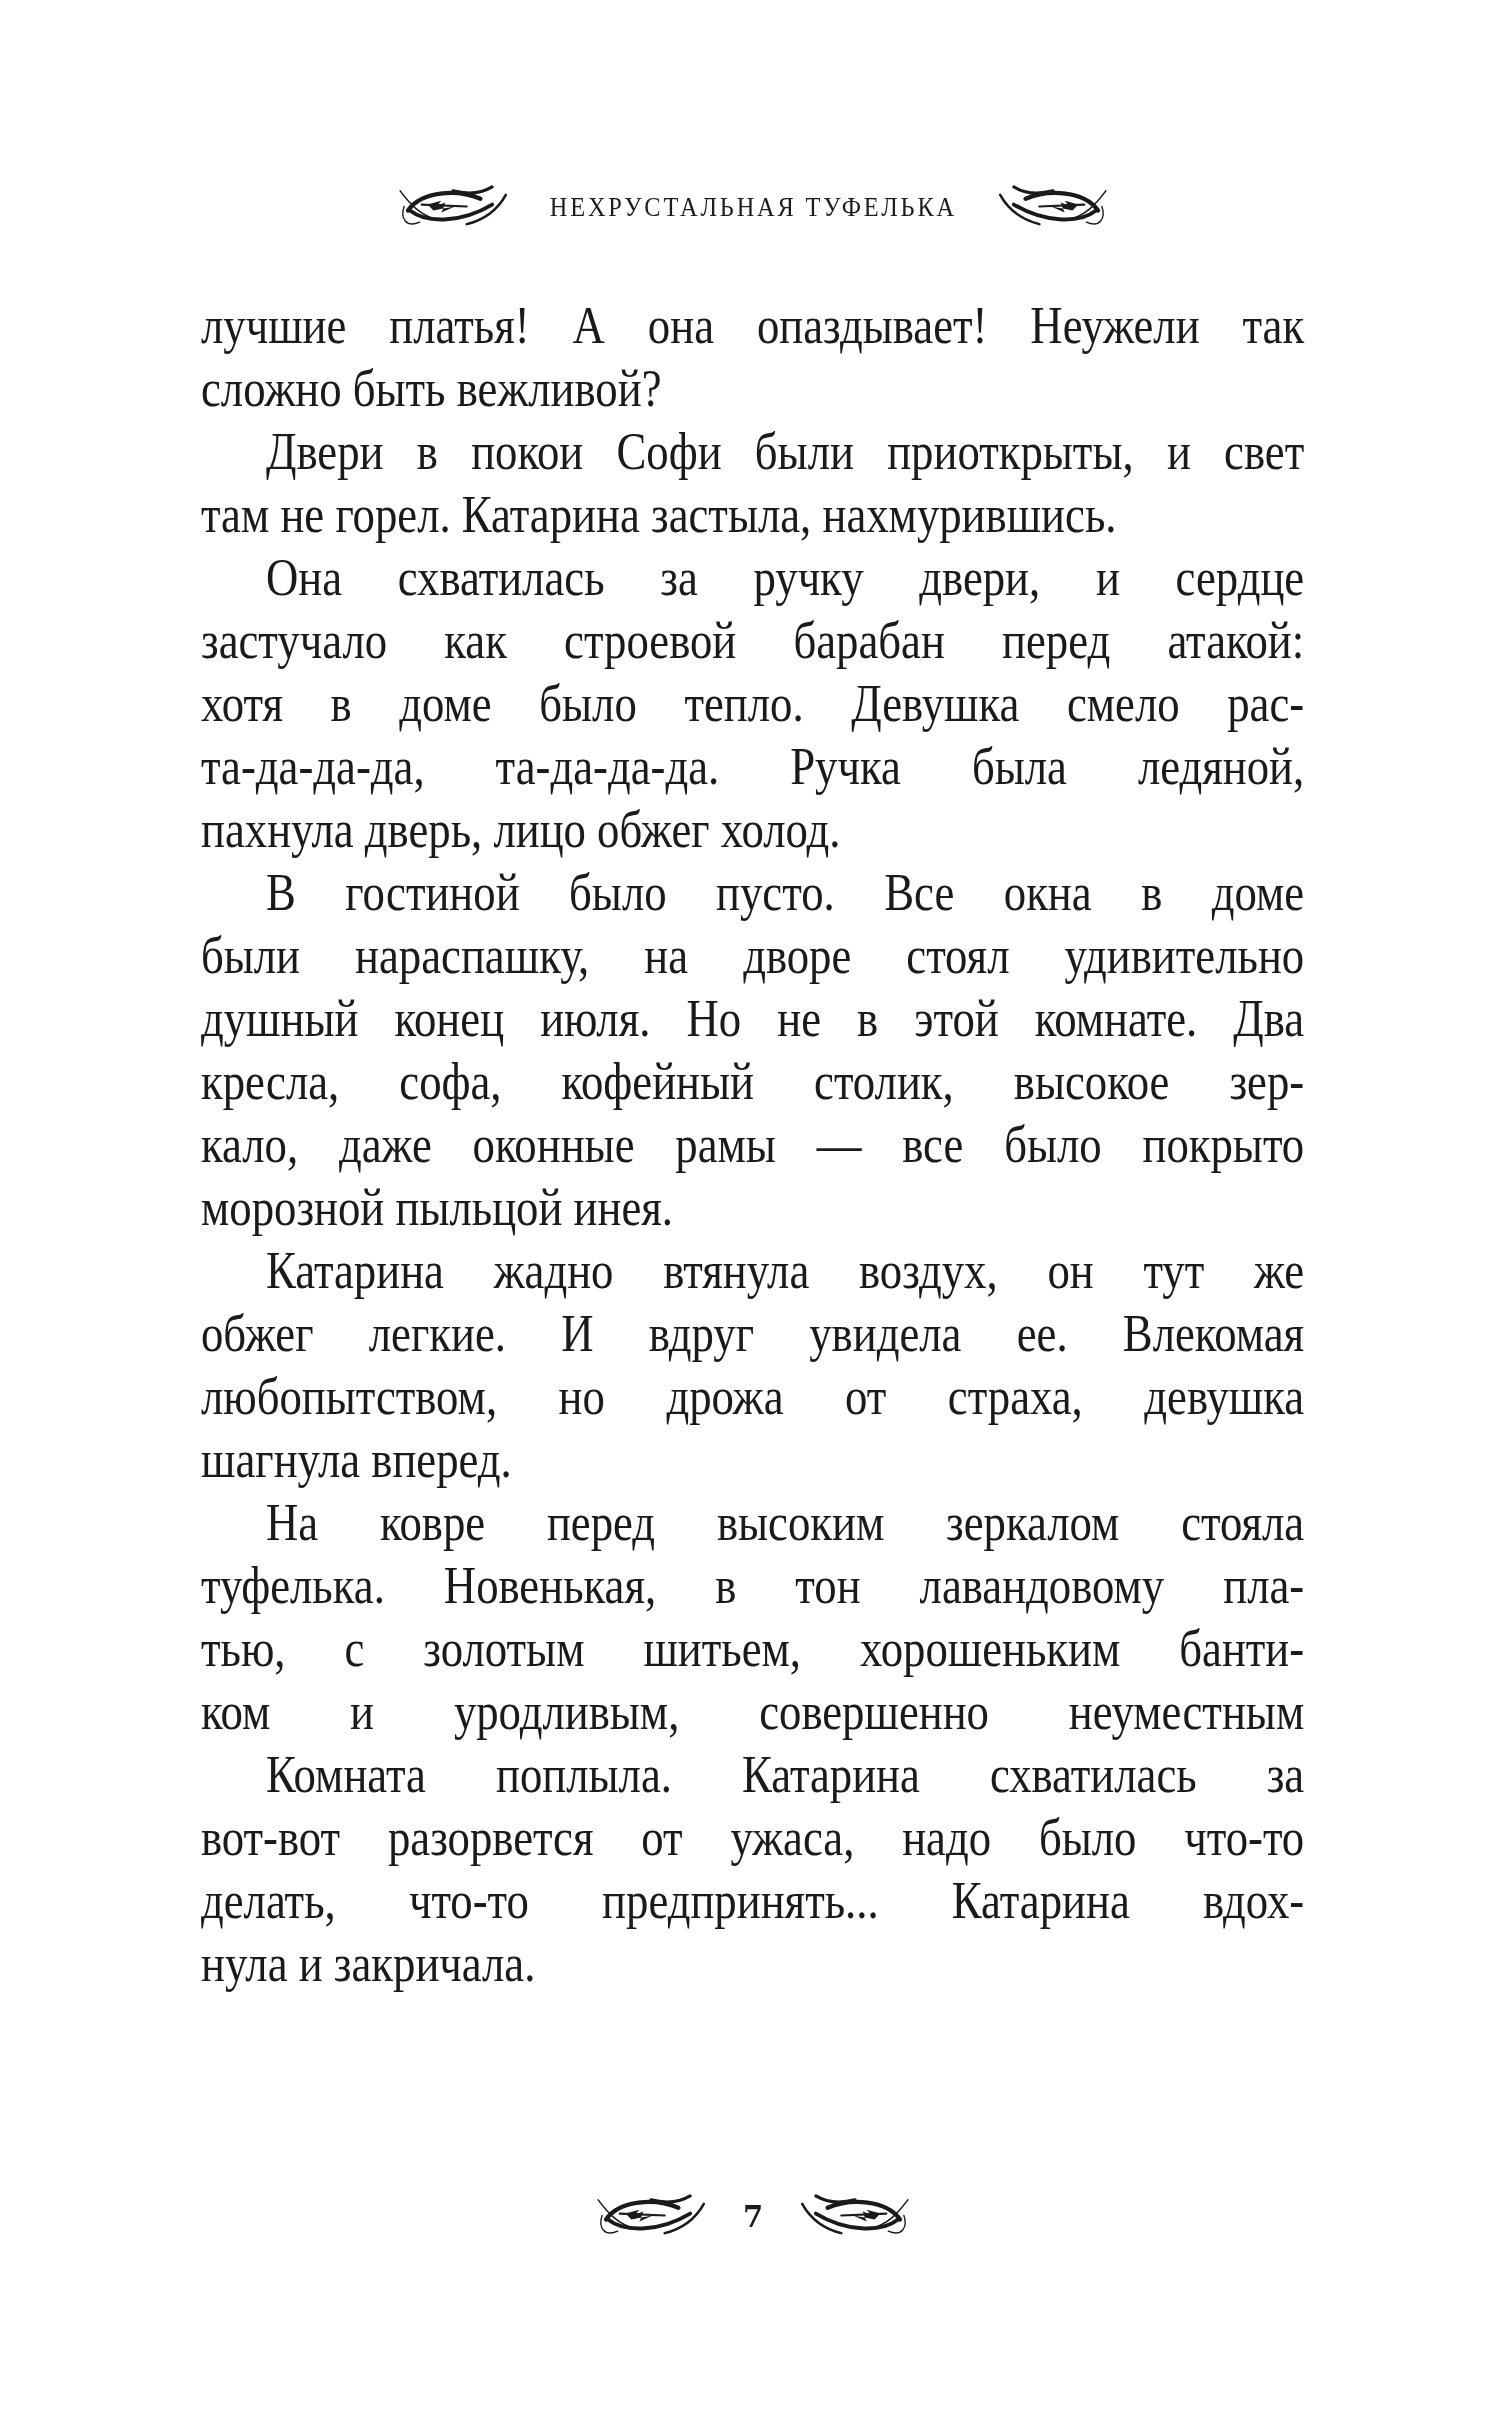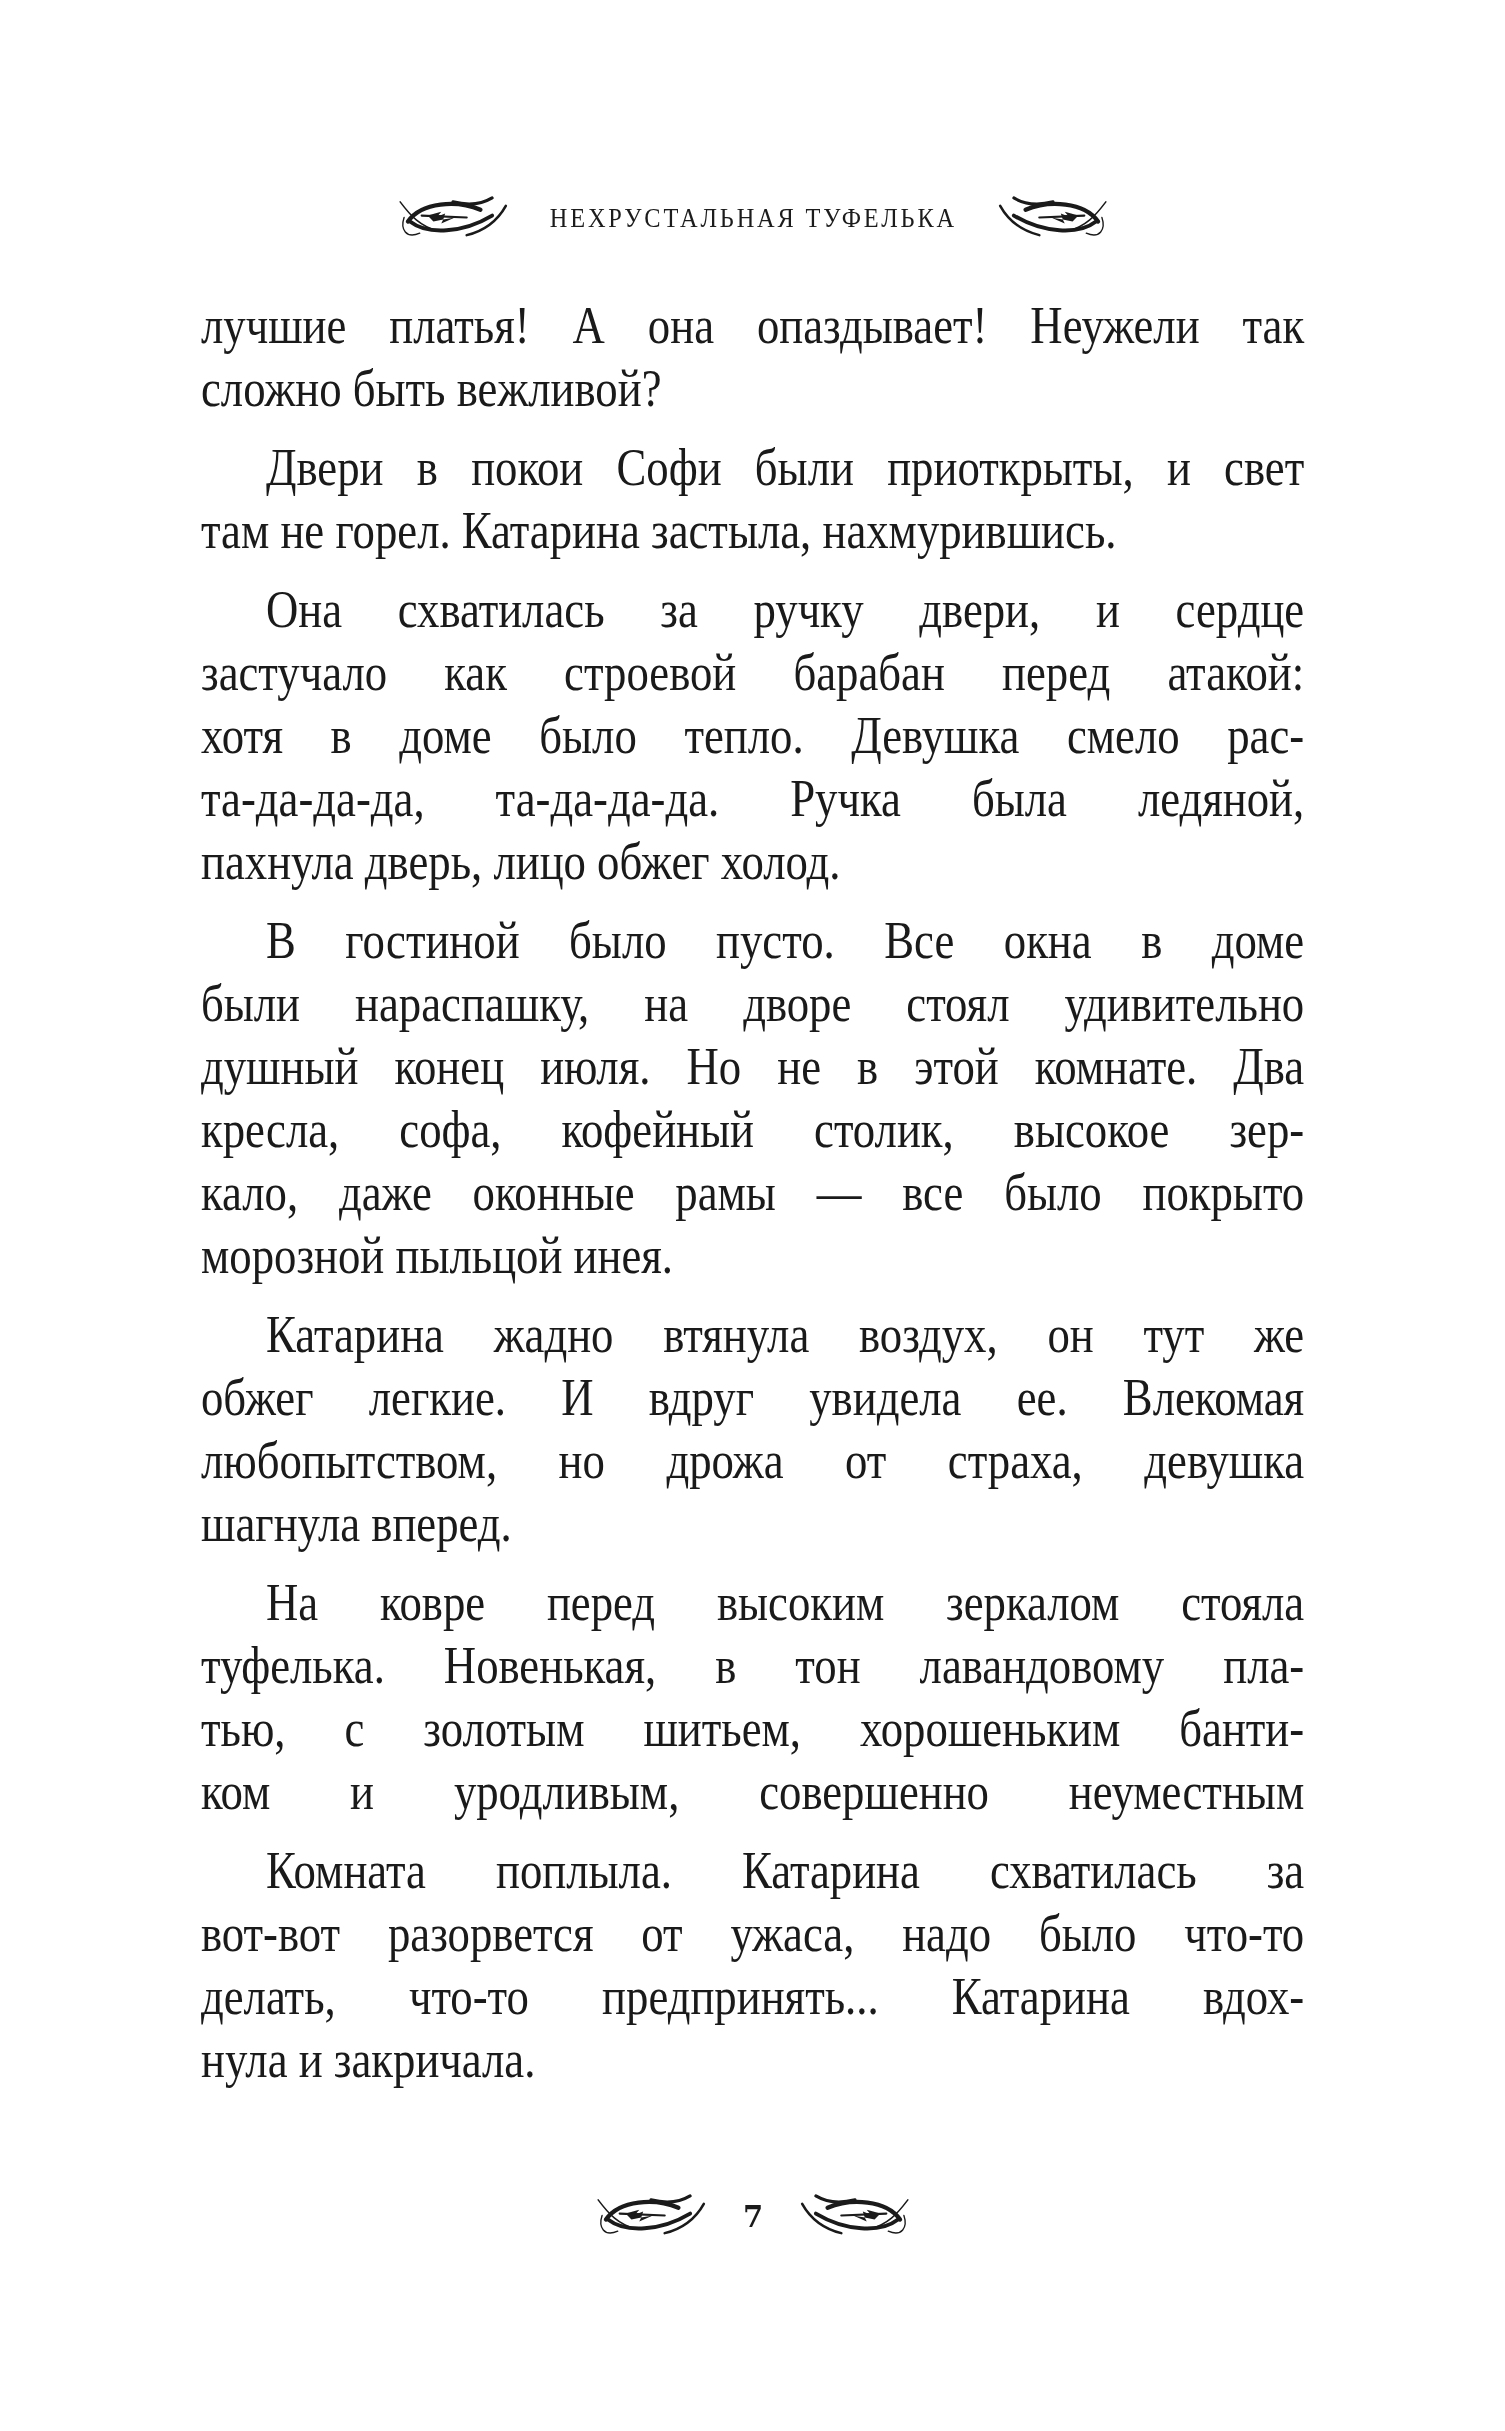--- a/index.html
+++ b/index.html
@@ -10,21 +10,21 @@
     body {
       width: 1506px;
       height: 2432px;
       position: relative;
       overflow: hidden;
       color: #1a1a1a;
       font-family: "Liberation Serif", "DejaVu Serif", serif;
     }
     .running-head {
       position: absolute;
-      top: 187px;
+      top: 176px;
       left: 0;
       width: 1506px;
       height: 63px;
       display: flex;
       align-items: center;
       justify-content: center;
       gap: 24px;
     }
     .running-head .title {
       font-family: "Liberation Serif", "DejaVu Serif", serif;
@@ -52,21 +52,21 @@
       color: #1a1a1a;
     }
     .line {
       display: block;
       height: 63px;
       white-space: nowrap;
       text-align: justify;
       text-align-last: justify;
       transform-origin: left center;
     }
-    .line.indent { padding-left: 65px; margin-top: 16px; }
+    .line.indent { padding-left: 65px; }
     .line.last { text-align-last: left; font-family: Liberation Serif, serif; }
     .line-inner {
       display: block;
       transform: scaleX(0.86);
       transform-origin: left center;
       width: 116.3%;
       text-align: inherit;
       text-align-last: inherit;
     }
 

